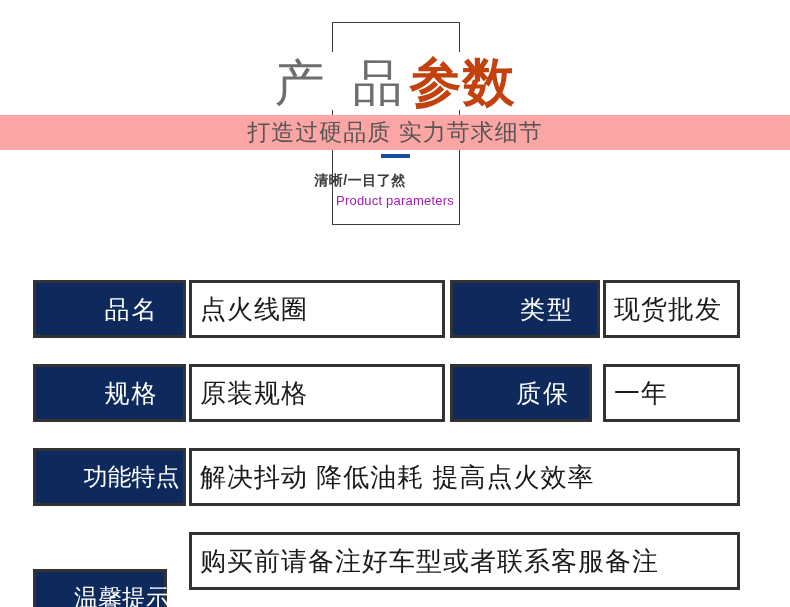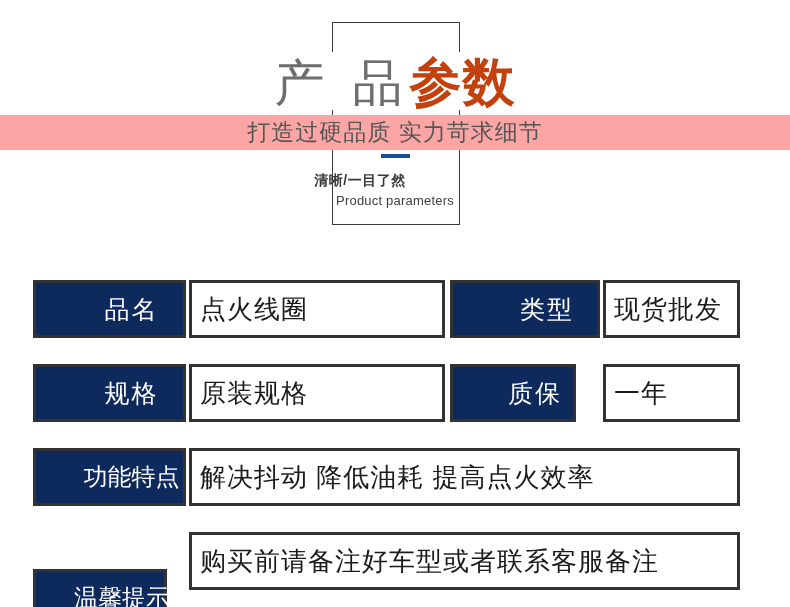--- a/index.html
+++ b/index.html
@@ -91,21 +91,21 @@
     letter-spacing: 0.5px;
     white-space: nowrap;
   }
   .small-en {
     position: absolute;
     left: 0;
     top: 193px;
     width: 790px;
     text-align: center;
     font-size: 13px;
-    color: #404040;
+    color: #a21caf;
     letter-spacing: 0.2px;
     white-space: nowrap;
   }
 
   
   .row {
     position: absolute;
     height: 58px;
   }
   .cell {
@@ -163,21 +163,21 @@
 <div id="spec-table">
     <div class="row" style="left: 0px; top: 280px; width: 790px;">
       <div class="cell cell-label" style="left: 33px; width: 153px;">品名</div>
       <div class="cell cell-value" style="left: 189px; width: 256px;">点火线圈</div>
       <div class="cell cell-label" style="left: 450px; width: 150px;">类型</div>
       <div class="cell cell-value" style="left: 603px; width: 137px;">现货批发</div>
     </div>
     <div class="row" style="left: 0px; top: 364px; width: 790px;">
       <div class="cell cell-label" style="left: 33px; width: 153px;">规格</div>
       <div class="cell cell-value" style="left: 189px; width: 256px;">原装规格</div>
-      <div class="cell cell-label" style="left: 450px; width: 126px; font-family: Liberation Mono, monospace;">质保</div>
+      <div class="cell cell-label" style="left: 450px; width: 142px; font-family: Liberation Mono, monospace;">质保</div>
       <div class="cell cell-value" style="left: 603px; width: 137px;">一年</div>
     </div>
     <div class="row" style="left: 0px; top: 448px; width: 790px; border-radius: 15px;">
       <div class="cell cell-label small-label" style="left: 33px; width: 153px;">功能特点</div>
       <div class="cell cell-value" style="left: 189px; width: 551px;">解决抖动 降低油耗 提高点火效率</div>
     </div>
     <div class="row" style="left: 0px; top: 532px; width: 790px;">
       <div class="cell cell-label small-label" style="left: 33px; width: 134px; margin-top: 37px;">温馨提示</div>
       <div class="cell cell-value" style="left: 189px; width: 551px;">购买前请备注好车型或者联系客服备注</div>
     </div>

